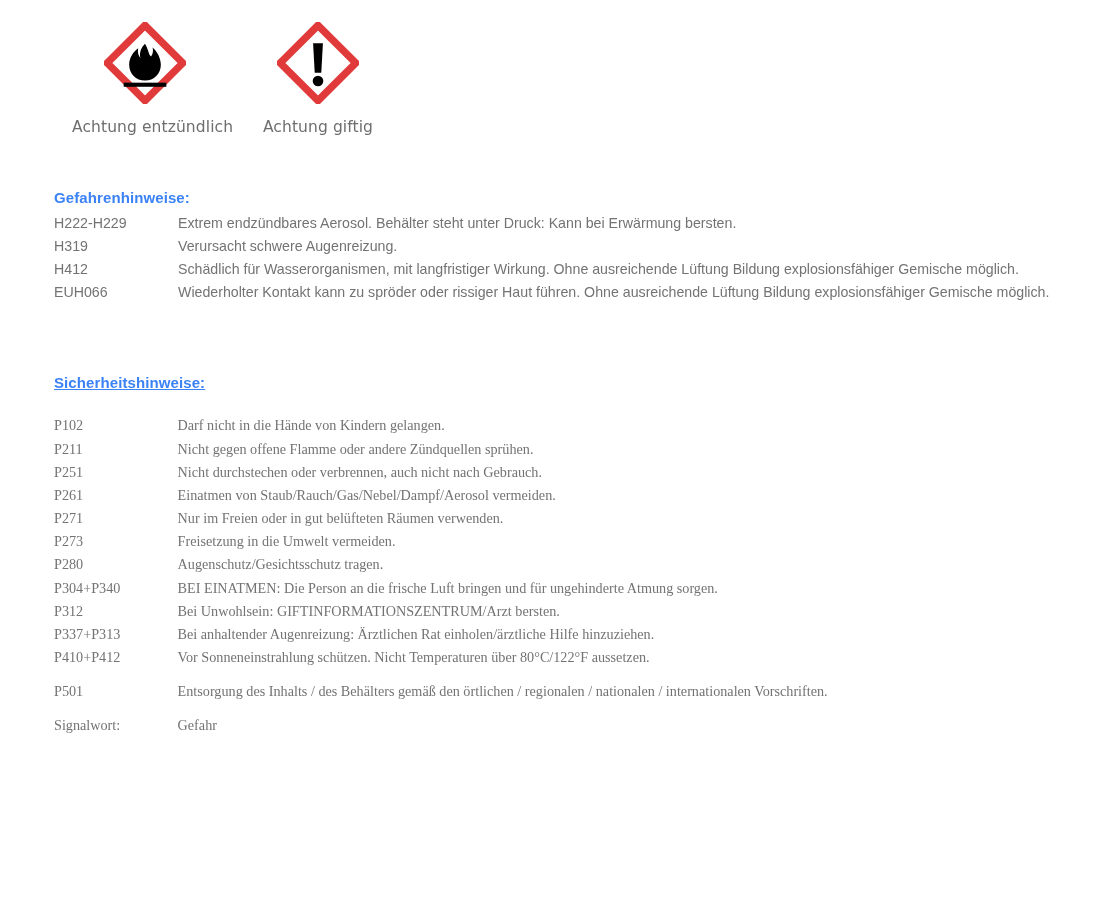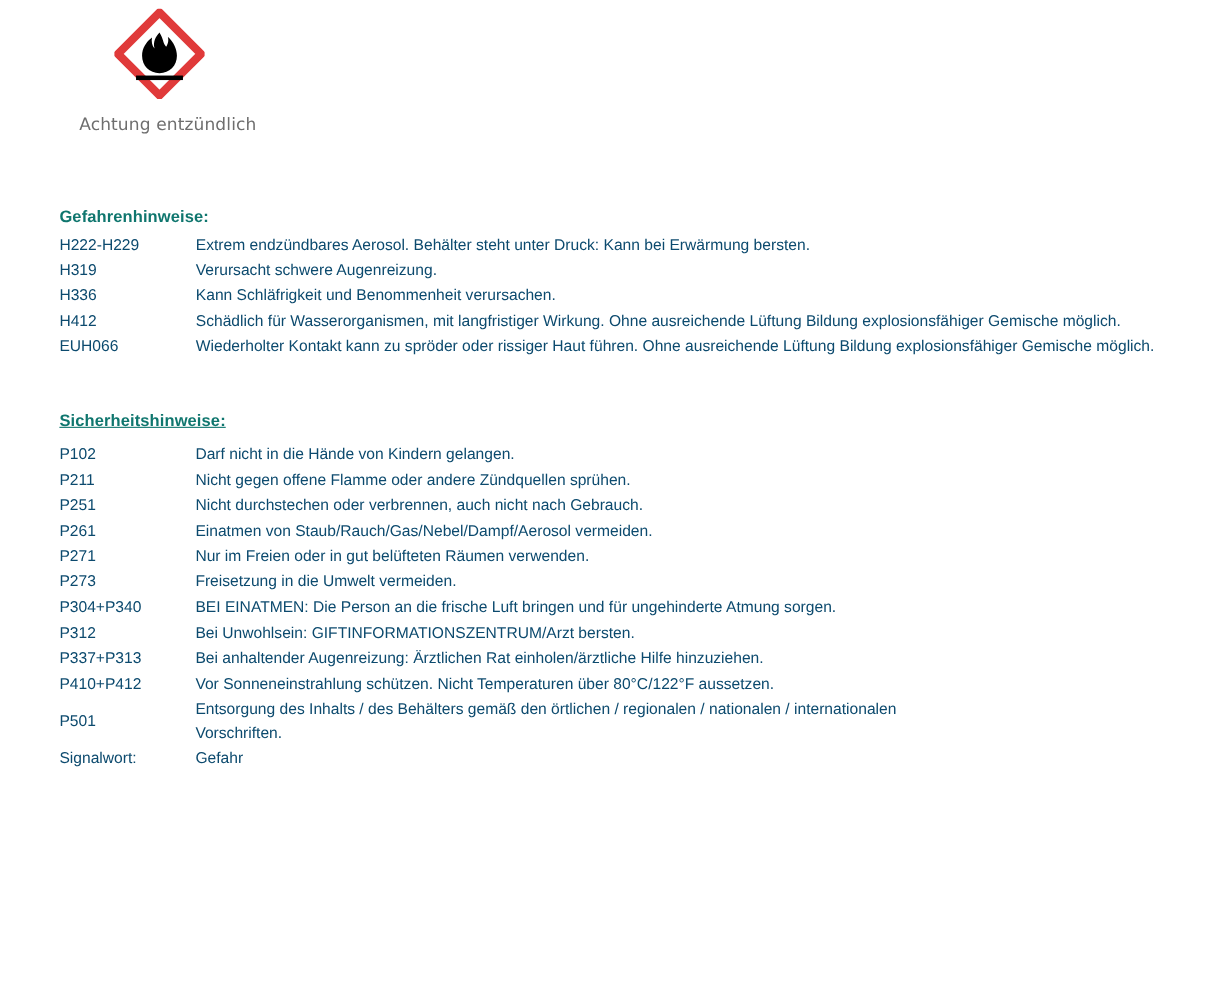--- a/index.html
+++ b/index.html
@@ -14,21 +14,21 @@
     position: relative;
     font-family: "Liberation Sans", sans-serif;
     color: #1a1a1a;
     overflow: hidden;
   }
 
   
   .pictogram-strip {
     position: absolute;
     left: 0;
-    top: 8px;
+    top: 22px;
     width: 100%;
     height: 130px;
   }
   .pictogram-block {
     position: absolute;
     text-align: center;
   }
   .pictogram-block.flammable { left: 72px; top: 0; width: 145px; }
   .pictogram-block.toxic     { left: 248px; top: 0; width: 140px; }
 
@@ -46,36 +46,36 @@
     letter-spacing: 0.1px;
     white-space: nowrap;
   }
 
   
   .section-heading {
     position: absolute;
     left: 54px;
     font-size: 15px;
     font-weight: bold;
-    color: #0f766e;
+    color: #3b82f6;
     letter-spacing: 0.1px;
   }
   #hazard-heading { top: 189px; }
   #precaution-heading { top: 374px; text-decoration: underline; }
 
   
   .statement-table {
     position: absolute;
     left: 54px;
     border-collapse: collapse;
     font-size: 14.2px;
-    color: #0c4a6e;
+    color: #737373;
   }
   #hazard-table { top: 212px; width: 1020px; }
-  #precaution-table { top: 402px; width: 800px; }
+  #precaution-table { top: 414px; width: 800px; font-family: Liberation Serif, serif; }
 
   .statement-table td {
     padding: 0;
     vertical-align: middle;
     line-height: 22.5px;
     font-weight: normal;
   }
   .statement-table td.code {
     width: 124px;
     padding-right: 6px;
@@ -114,40 +114,44 @@
                  C -12,19 -21,10 -21,-2
                  C -21,-11 -16,-19 -9,-24
                  C -10,-19 -9,-14 -6,-11
                  C -8,-18 -5,-25 0,-30 Z"></path>
       </g>
       <rect x="24" y="74" width="52" height="5" fill="#000000"></rect>
     </svg>
     <div class="pictogram-caption">Achtung entzündlich</div>
   </div>
 
+  <div class="pictogram-block toxic">
+    <svg class="ghs-symbol" viewBox="0 0 100 100">
+      <polygon points="50,4 96,50 50,96 4,50" fill="#ffffff" stroke="#e03a3a" stroke-width="9"></polygon>
+      <path d="M44,26 L56,26 L54,62 L46,62 Z" fill="#000000"></path>
+      <circle cx="50" cy="72" r="6.5" fill="#000000"></circle>
+    </svg>
+    <div class="pictogram-caption">Achtung giftig</div>
+  </div>
 
 </div>
 
 <div class="section-heading" id="hazard-heading">Gefahrenhinweise:</div>
 
 <table class="statement-table" id="hazard-table">
   <tbody>
     <tr>
       <td class="code">H222-H229</td>
       <td class="text">Extrem endzündbares Aerosol. Behälter steht unter Druck: Kann bei Erwärmung bersten.</td>
     </tr>
     <tr>
       <td class="code">H319</td>
       <td class="text">Verursacht schwere Augenreizung.</td>
     </tr>
     <tr>
-      <td class="code">H336</td>
-      <td class="text">Kann Schläfrigkeit und Benommenheit verursachen.</td>
-    </tr>
-    <tr>
       <td class="code">H412</td>
       <td class="text">Schädlich für Wasserorganismen, mit langfristiger Wirkung. Ohne ausreichende Lüftung Bildung explosionsfähiger Gemische möglich.</td>
     </tr>
     <tr>
       <td class="code">EUH066</td>
       <td class="text">Wiederholter Kontakt kann zu spröder oder rissiger Haut führen. Ohne ausreichende Lüftung Bildung explosionsfähiger Gemische möglich.</td>
     </tr>
   </tbody>
 </table>
 
@@ -171,20 +175,24 @@
       <td class="code">P261</td>
       <td class="text">Einatmen von Staub/Rauch/Gas/Nebel/Dampf/Aerosol vermeiden.</td>
     </tr>
     <tr class="single">
       <td class="code">P271</td>
       <td class="text">Nur im Freien oder in gut belüfteten Räumen verwenden.</td>
     </tr>
     <tr class="single">
       <td class="code">P273</td>
       <td class="text">Freisetzung in die Umwelt vermeiden.</td>
+    </tr>
+    <tr class="single">
+      <td class="code">P280</td>
+      <td class="text">Augenschutz/Gesichtsschutz tragen.</td>
     </tr>
     <tr class="single">
       <td class="code">P304+P340</td>
       <td class="text">BEI EINATMEN: Die Person an die frische Luft bringen und für ungehinderte Atmung sorgen.</td>
     </tr>
     <tr class="single">
       <td class="code">P312</td>
       <td class="text">Bei Unwohlsein: GIFTINFORMATIONSZENTRUM/Arzt bersten.</td>
     </tr>
     <tr class="single">

